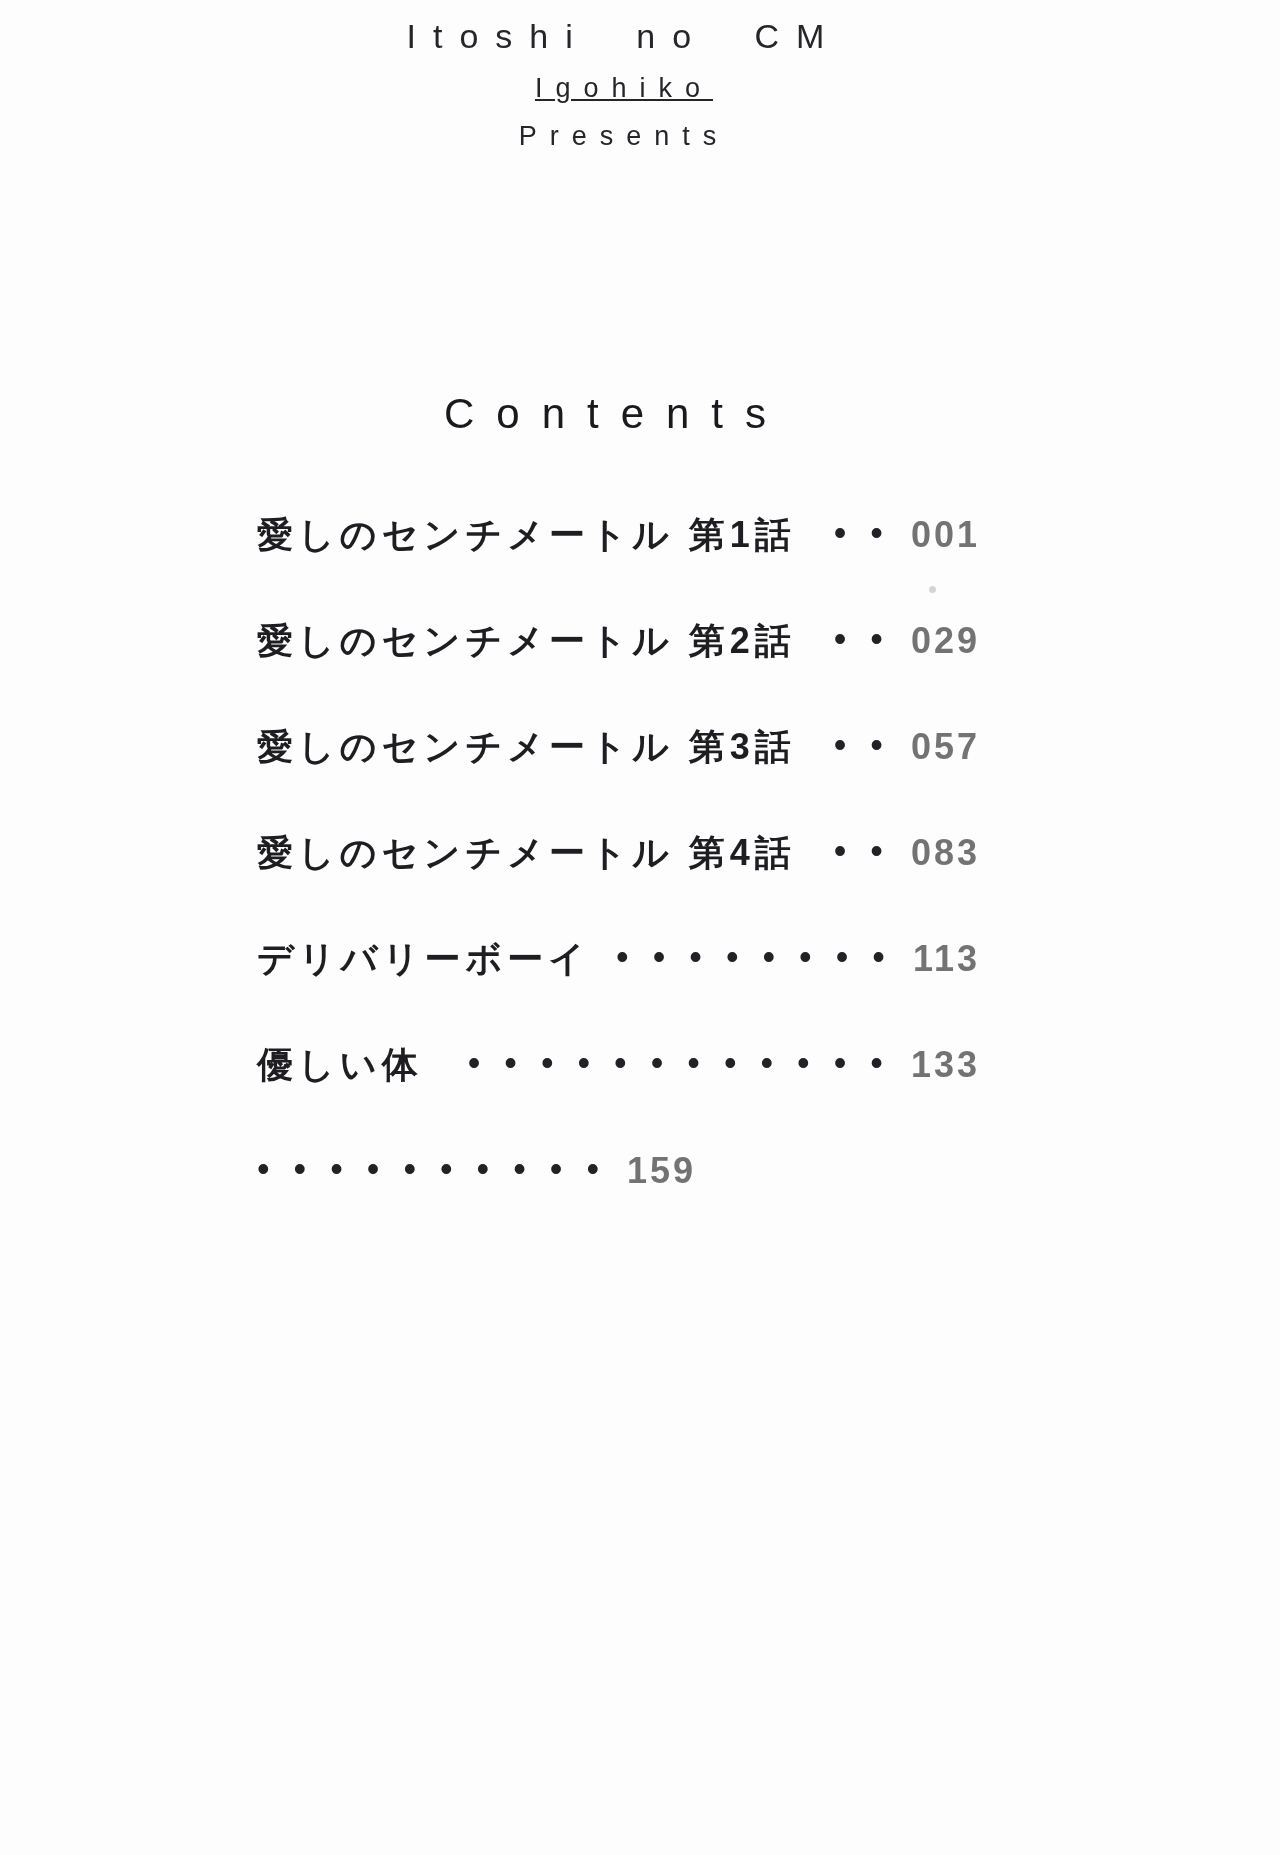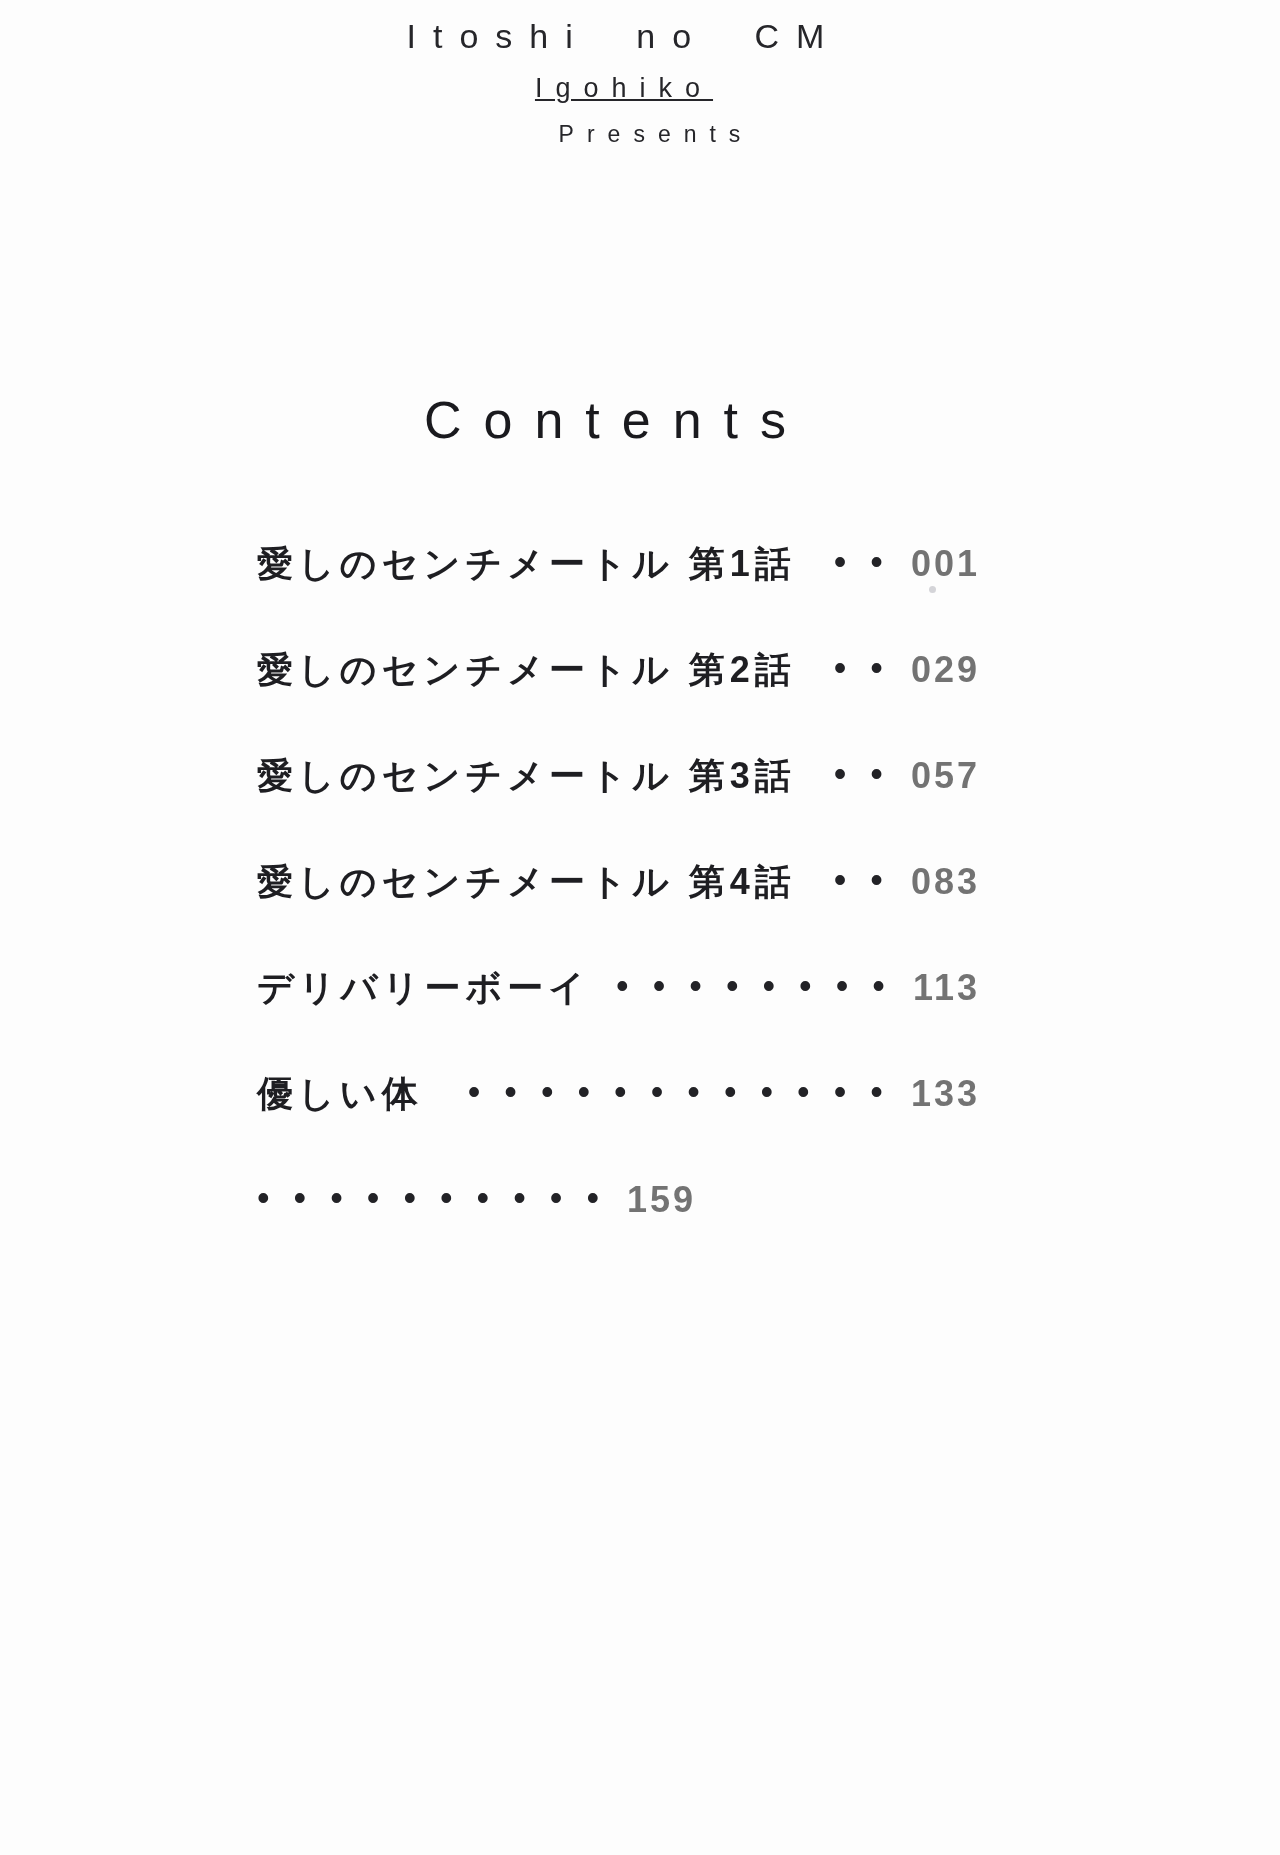--- a/index.html
+++ b/index.html
@@ -19,33 +19,32 @@
     position: absolute;
     inset: 0;
     background: #fdfdfd;
   }
   .contents-title {
     position: absolute;
     top: 390px;
     left: 0;
     width: 1232px;
     text-align: center;
-    font-size: 52px;
+    font-size: 42px;
     font-weight: 500;
     letter-spacing: 22px;
     color: #1a1a1e;
     margin: 0;
     white-space: nowrap;
   }
   .toc {
     position: absolute;
     left: 257px;
     top: 516px;
     width: 723px;
-    margin-top: 29px;
   }
   .toc-row {
     display: flex;
     align-items: center;
     justify-content: space-between;
     height: 38px;
     margin-bottom: 68px;
     white-space: nowrap;
   }
   .toc-row .entry-title {
@@ -99,24 +98,23 @@
   }
   .footer-line2 {
     top: 1447px;
     font-size: 27px;
     font-weight: 400;
     letter-spacing: 13px;
     text-decoration: underline;
   }
   .footer-line3 {
     top: 1505px;
-    font-size: 23px;
+    font-size: 27px;
     font-weight: 400;
     letter-spacing: 13px;
-    padding-left: 32px;
   }
   .footer div { position: static; margin-top: 17px; }
   .fline { position: absolute; left: 0; width: 1248px; text-align: center; white-space: nowrap; }
 </style>
 </head>
 <body>
 
 <div class="page">
 
   <h1 class="contents-title">Contents</h1>

